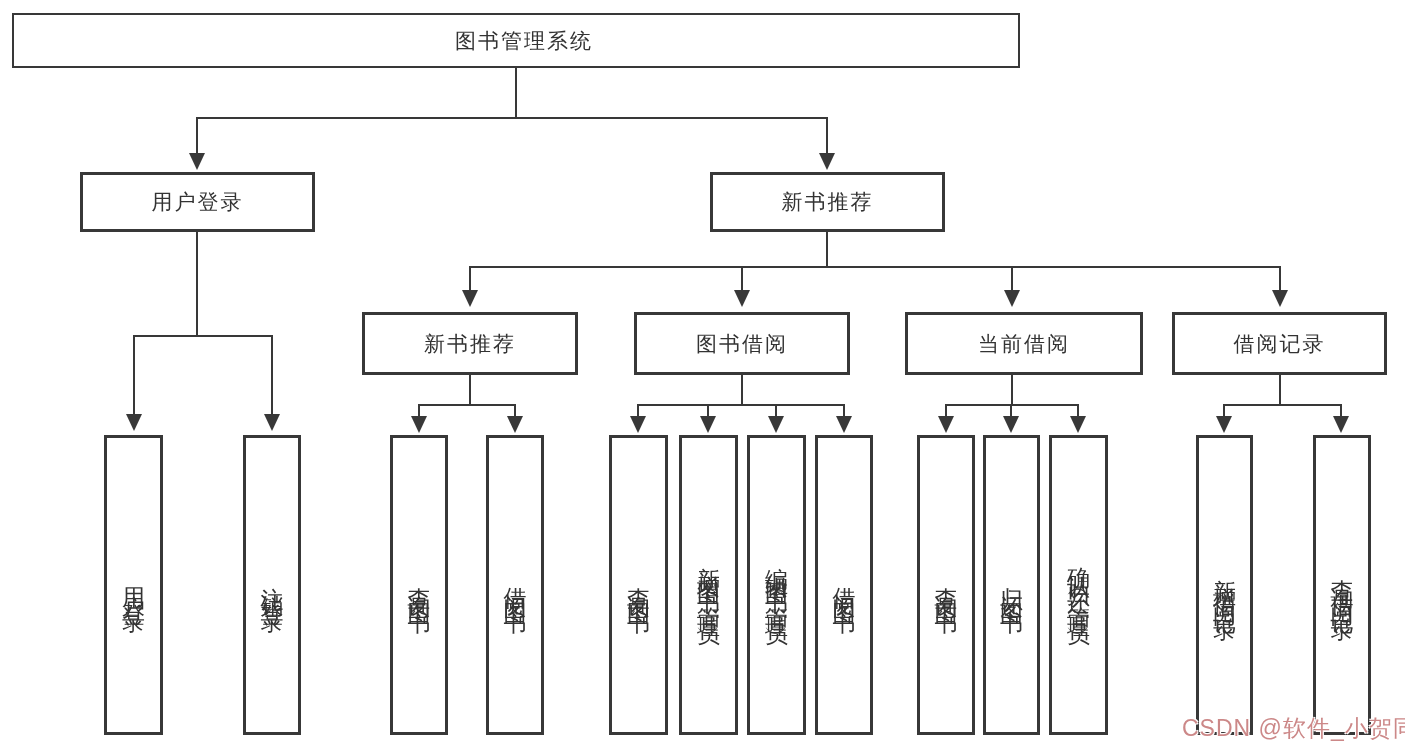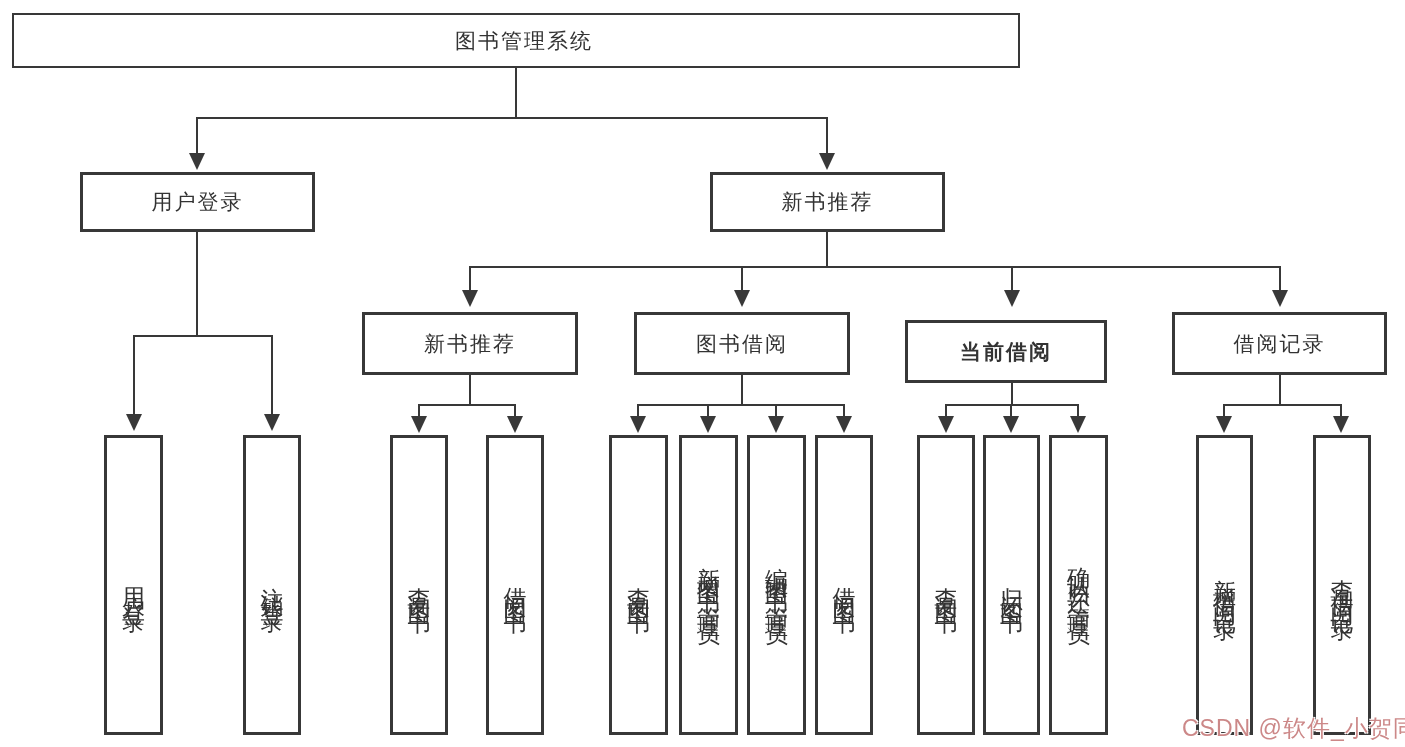--- a/index.html
+++ b/index.html
@@ -103,21 +103,21 @@
   <div class="arrow" style="left:741px; top:268px; height:22px;"></div>
   <div class="arrow" style="left:1011px; top:268px; height:22px;"></div>
   <div class="arrow" style="left:1279px; top:268px; height:22px;"></div>
 
   <div class="box" style="left:634px; top:312px; width:216px; height:63px;">
     <span>图书借阅</span>
   </div>
   <div class="box" style="left:362px; top:312px; width:216px; height:63px;">
     <span>新书推荐</span>
   </div>
-  <div class="box" style="left:905px; top:320px; width:202px; height:63px;font-weight:bold;">
+  <div class="box" style="left:905px; top:312px; width:238px; height:63px;">
     <span>当前借阅</span>
   </div>
   <div class="box" style="left:1172px; top:312px; width:215px; height:63px;">
     <span>借阅记录</span>
   </div>
 
   <div class="vline" style="left:469px; top:375px; height:31px;"></div>
   <div class="hline" style="left:418px; top:404px; width:98px;"></div>
   <div class="arrow" style="left:418px; top:406px; height:10px;"></div>
   <div class="arrow" style="left:514px; top:406px; height:10px;"></div>

